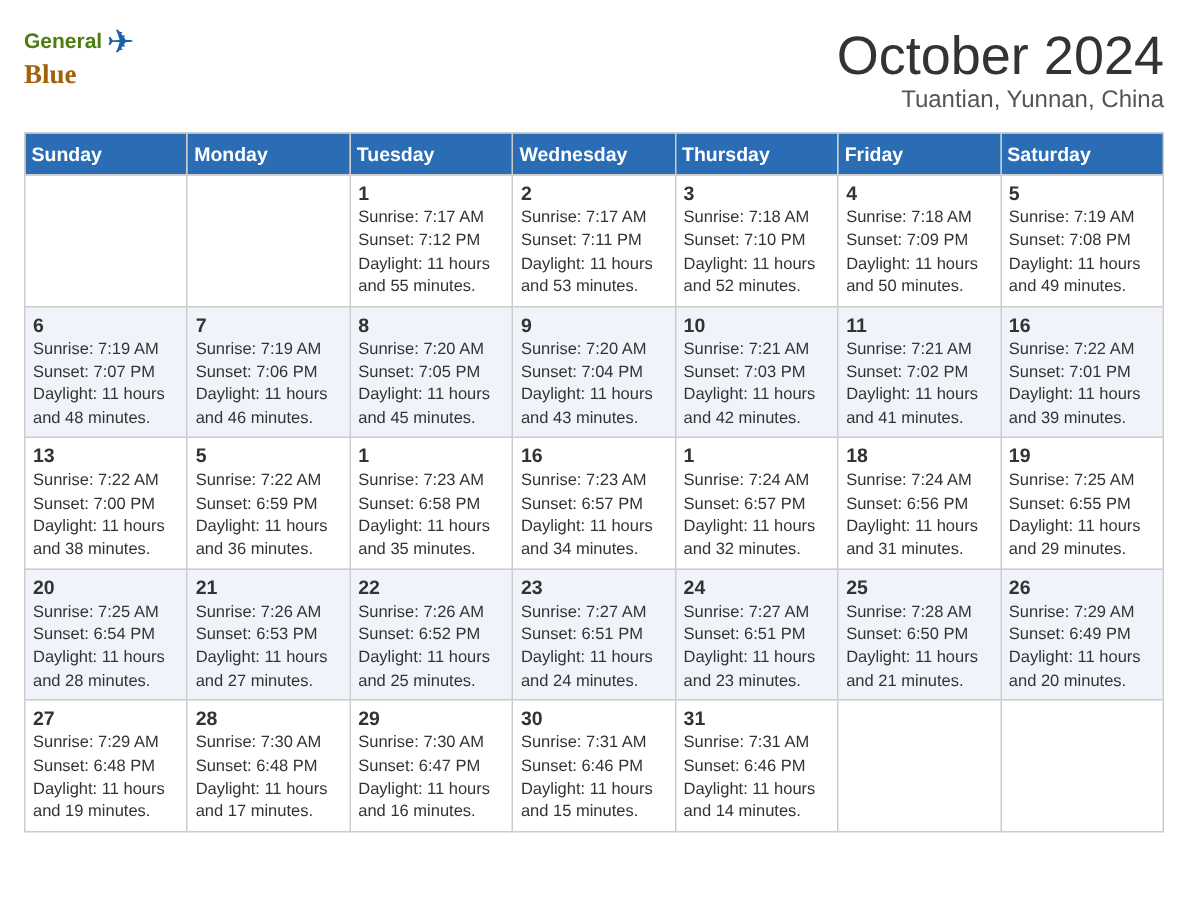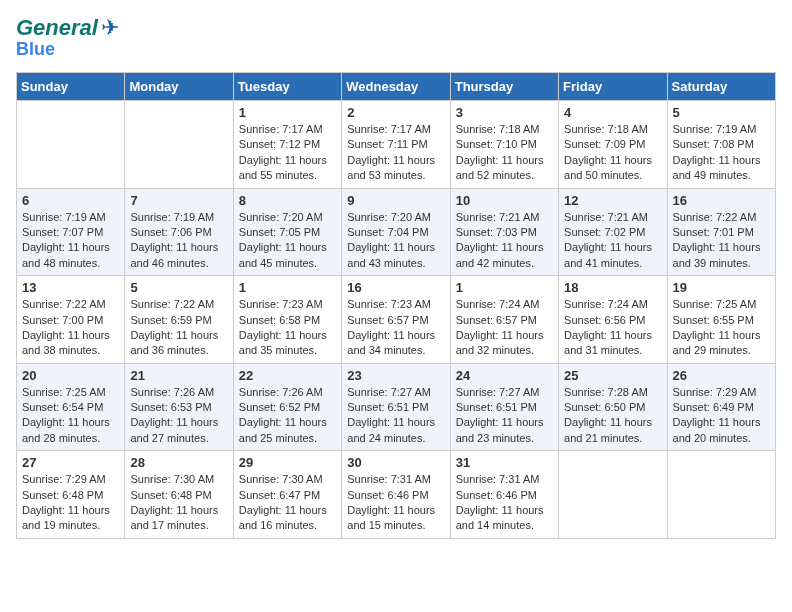--- a/index.html
+++ b/index.html
@@ -15,29 +15,29 @@
       justify-content: space-between;
       align-items: flex-start;
       margin-bottom: 12px;
     }
     .logo {
       display: flex;
       align-items: center;
       gap: 2px;
     }
     .logo-text-general {
-      font-size: 22px;
+      font-size: 14px;
       font-weight: bold;
-      color: #0f766e;
-      font-style: italic;
+      color: #4d7c0f;
     }
     .logo-text-blue {
       font-size: 18px;
       font-weight: bold;
-      color: #3b82f6;
+      color: #a16207;
+      font-family: Liberation Serif, serif;
     }
     .title-section {
       text-align: right;
     }
     .month-title {
       font-size: 36px;
       color: #333;
       font-weight: normal;
     }
     .subtitle {
@@ -92,20 +92,24 @@
 <div class="header">
   <div class="logo">
     <div style="display:flex;flex-direction:column;line-height:1.1;">
       <div style="display:flex;align-items:center;">
         <span class="logo-text-general">General</span>
         <span style="margin-left:3px;color:#1a5fa8;font-size:22px;">✈</span>
       </div>
       <span class="logo-text-blue">Blue</span>
     </div>
   </div>
+  <div class="title-section">
+    <div class="month-title">October 2024</div>
+    <div class="subtitle">Tuantian, Yunnan, China</div>
+  </div>
 </div>
 
 <table>
   <thead>
     <tr>
     <th>Sunday</th>
         <th>Monday</th>
         <th>Tuesday</th>
         <th>Wednesday</th>
         <th>Thursday</th>
@@ -173,21 +177,21 @@
 Sunset: 7:04 PM
 Daylight: 11 hours and 43 minutes.</div>
         </td>
         <td>
           <span class="day-number">10</span>
           <div class="day-info" style="white-space: pre-line;">Sunrise: 7:21 AM
 Sunset: 7:03 PM
 Daylight: 11 hours and 42 minutes.</div>
         </td>
         <td>
-          <span class="day-number">12</span>
+          <span class="day-number">11</span>
           <div class="day-info" style="white-space: pre-line;">Sunrise: 7:21 AM
 Sunset: 7:02 PM
 Daylight: 11 hours and 41 minutes.</div>
         </td>
         <td>
           <span class="day-number">16</span>
           <div class="day-info" style="white-space: pre-line;">Sunrise: 7:22 AM
 Sunset: 7:01 PM
 Daylight: 11 hours and 39 minutes.</div>
         </td>

